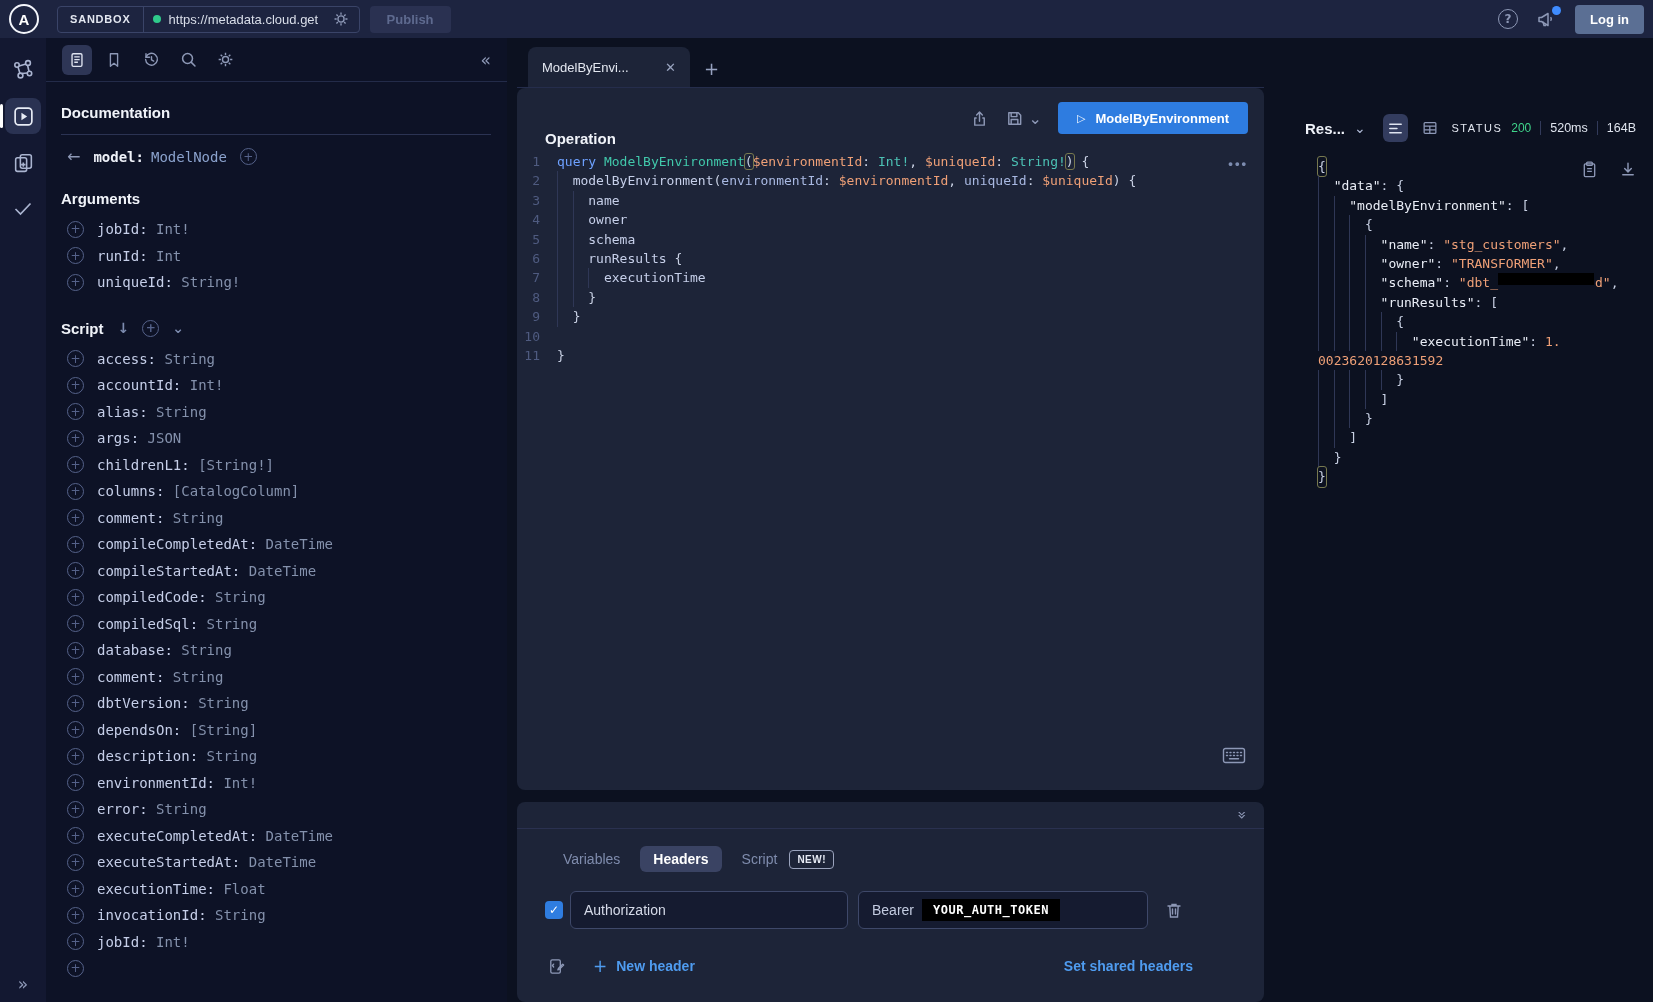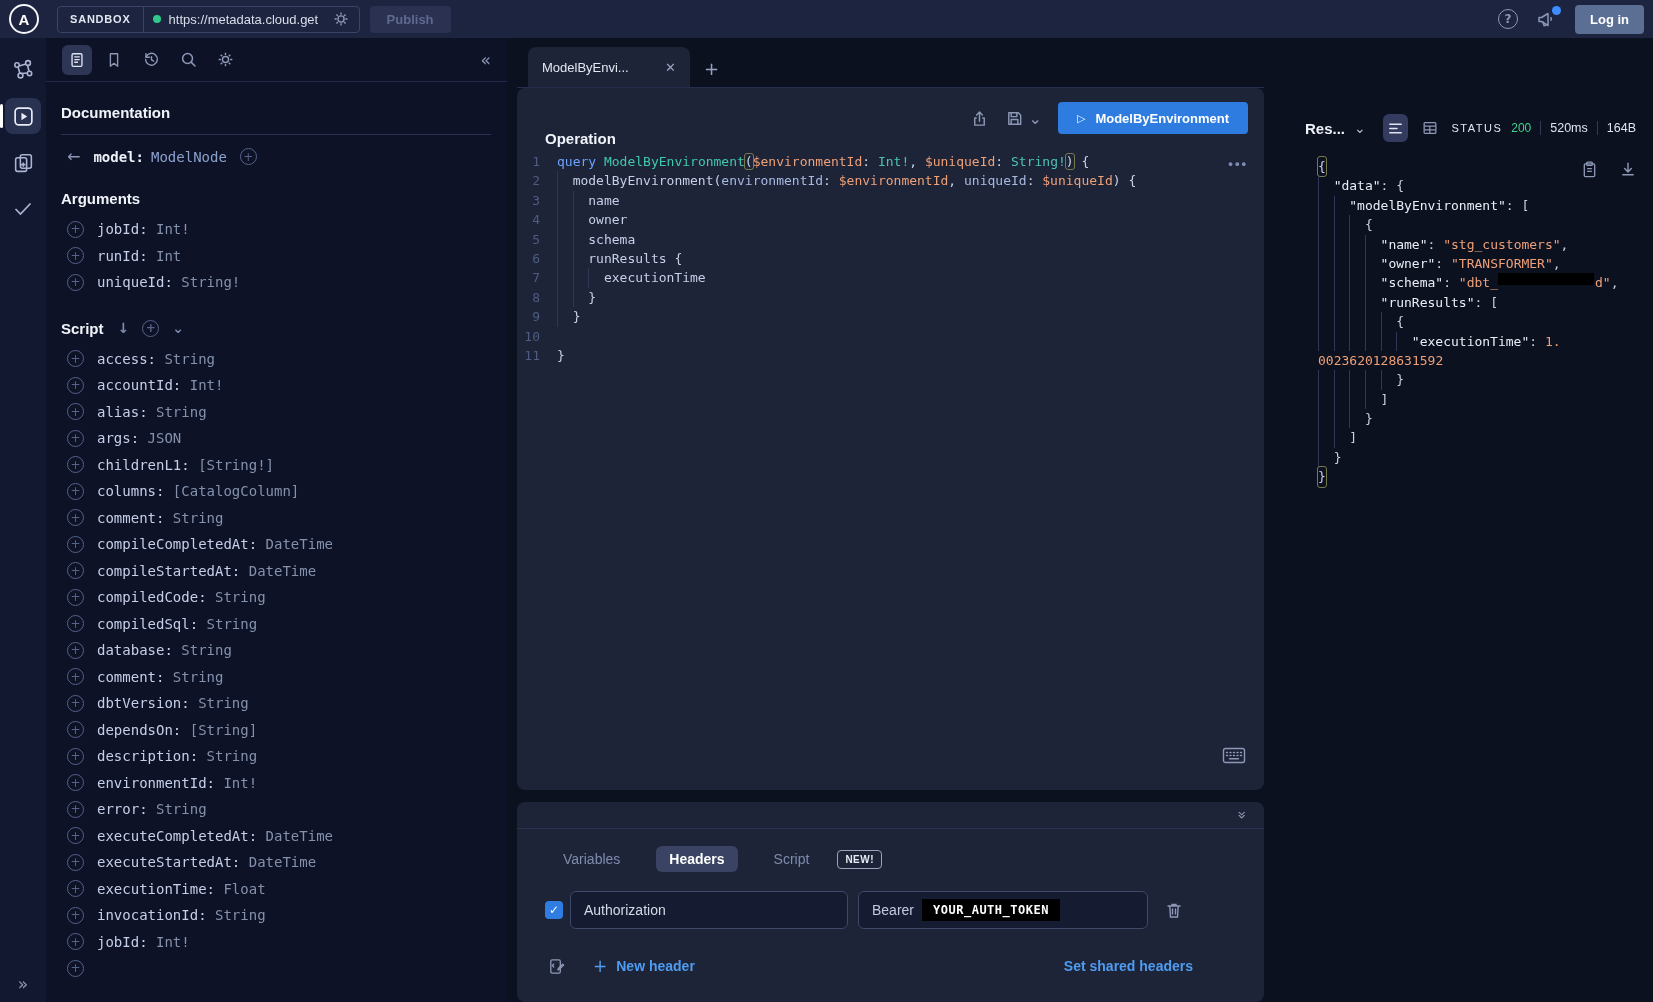--- a/index.html
+++ b/index.html
@@ -82,21 +82,21 @@
   .tk-brk{color:#c9d1e4;outline:1px solid #77794f;border-radius:2px;}
   .tk-key{color:#e9edf6;} .tk-str{color:#efa077;} .tk-num{color:#efa077;}
   .tk-redact{display:inline-block;width:96px;height:12px;background:#000;margin-right:1px;}
   .kebab{position:absolute;top:68px;right:16px;color:#7d8cb0;font-size:13px;font-weight:bold;letter-spacing:2px;}
   .kbd-toggle{position:absolute;bottom:26px;right:18px;}
 
   
   .hdr-card{background:#1d2438;border-radius:8px;flex:1;margin-top:12px;display:flex;flex-direction:column;min-height:0;overflow:hidden;}
   .hc-top{height:27px;flex:none;display:flex;justify-content:flex-end;align-items:center;padding-right:18px;border-bottom:1px solid #2a3150;}
   .dbl-down{color:#8d98b6;font-size:15px;transform:rotate(90deg);}
-  .hc-tabs{display:flex;align-items:center;gap:36px;padding:17px 8px 0 46px;}
+  .hc-tabs{display:flex;align-items:center;gap:20px;padding:17px 8px 0 46px;}
   .hc-tab{font-size:14px;color:#7f8cad;}
   .hc-tab.sel{background:#3a4363;color:#fff;font-weight:bold;padding:5px 13px;border-radius:6px;}
   .new-badge{font-size:10px;font-weight:bold;letter-spacing:.5px;color:#e6eaf4;border:1px solid #9aa3bd;border-radius:4px;padding:3px 7px;margin-left:-8px;}
   .hc-row{display:flex;align-items:center;padding:19px 0 0 28px;}
   .chk{width:18px;height:18px;border-radius:4px;background:#2f7de0;color:#fff;font-size:12px;display:flex;align-items:center;justify-content:center;flex:none;}
   .h-input{height:38px;border:1px solid #3e4869;border-radius:6px;background:#151b30;display:flex;align-items:center;padding:0 13px;}
   .name-input{width:278px;margin-left:7px;font-size:14px;color:#d5dae8;}
   .val-input{width:290px;margin-left:10px;gap:8px;}
   .bearer{font-size:14px;color:#c3cbe0;}
   .token{background:#000;color:#fff;font-family:"DejaVu Sans Mono",monospace;font-size:12px;font-weight:bold;padding:4px 11px;letter-spacing:.5px;}

